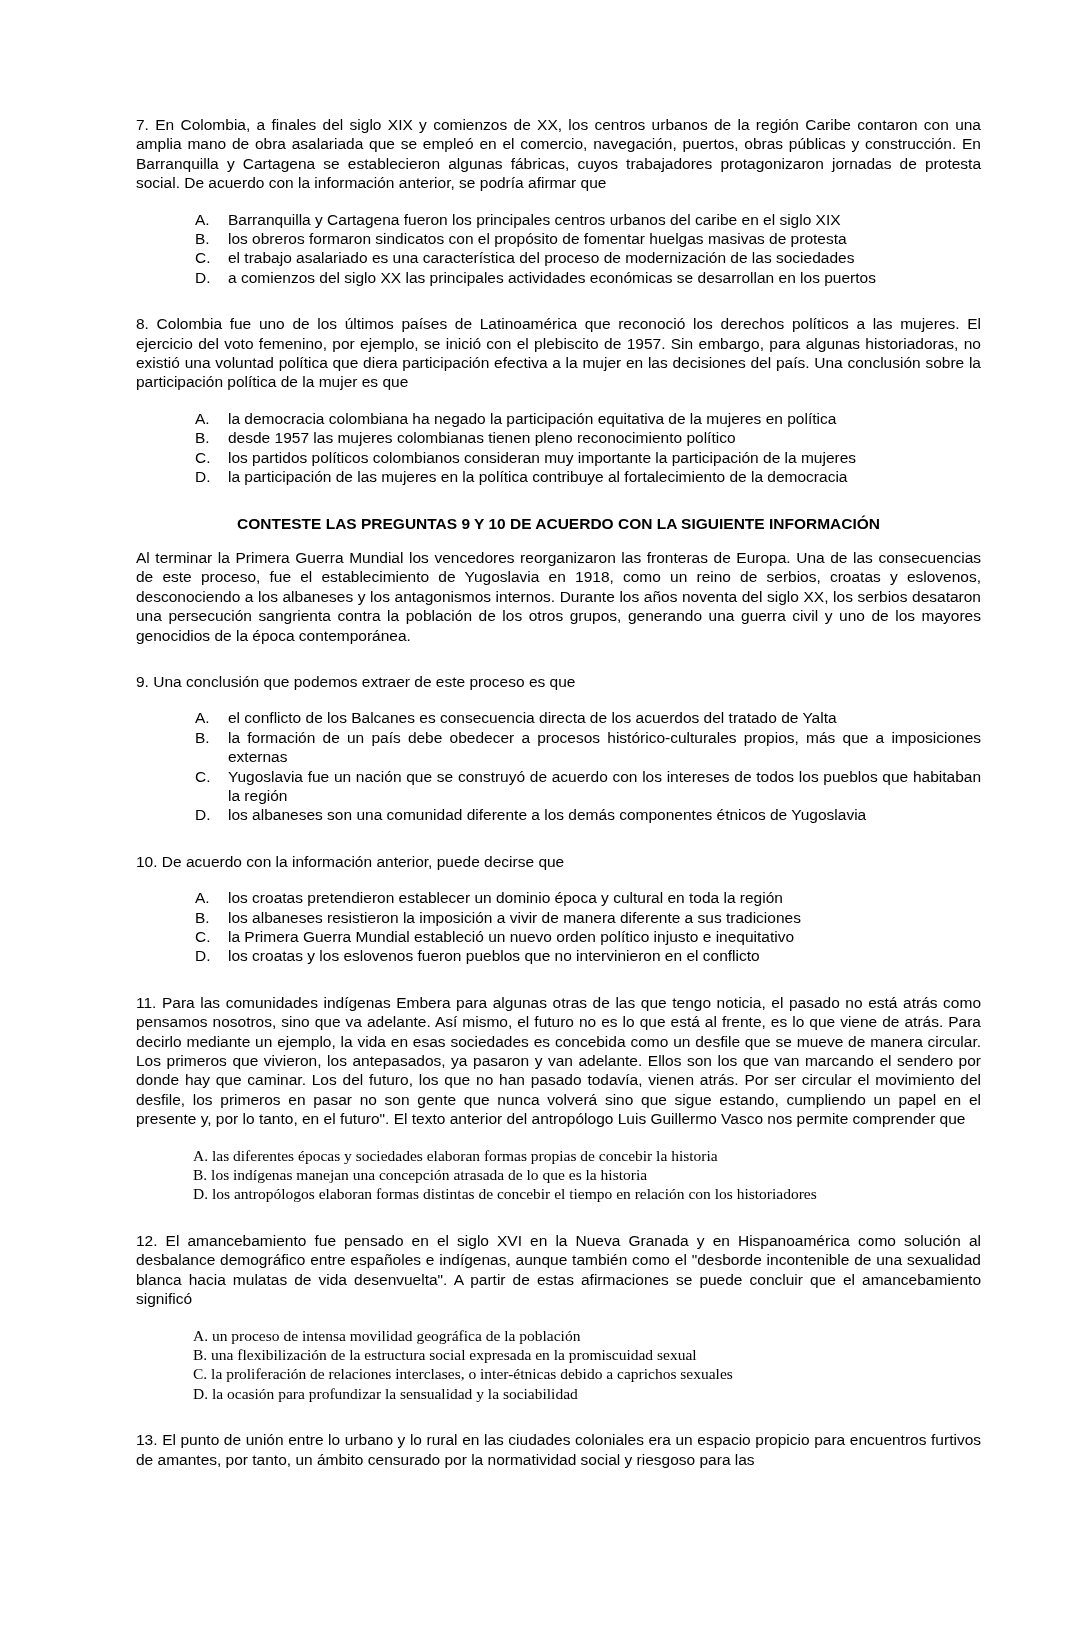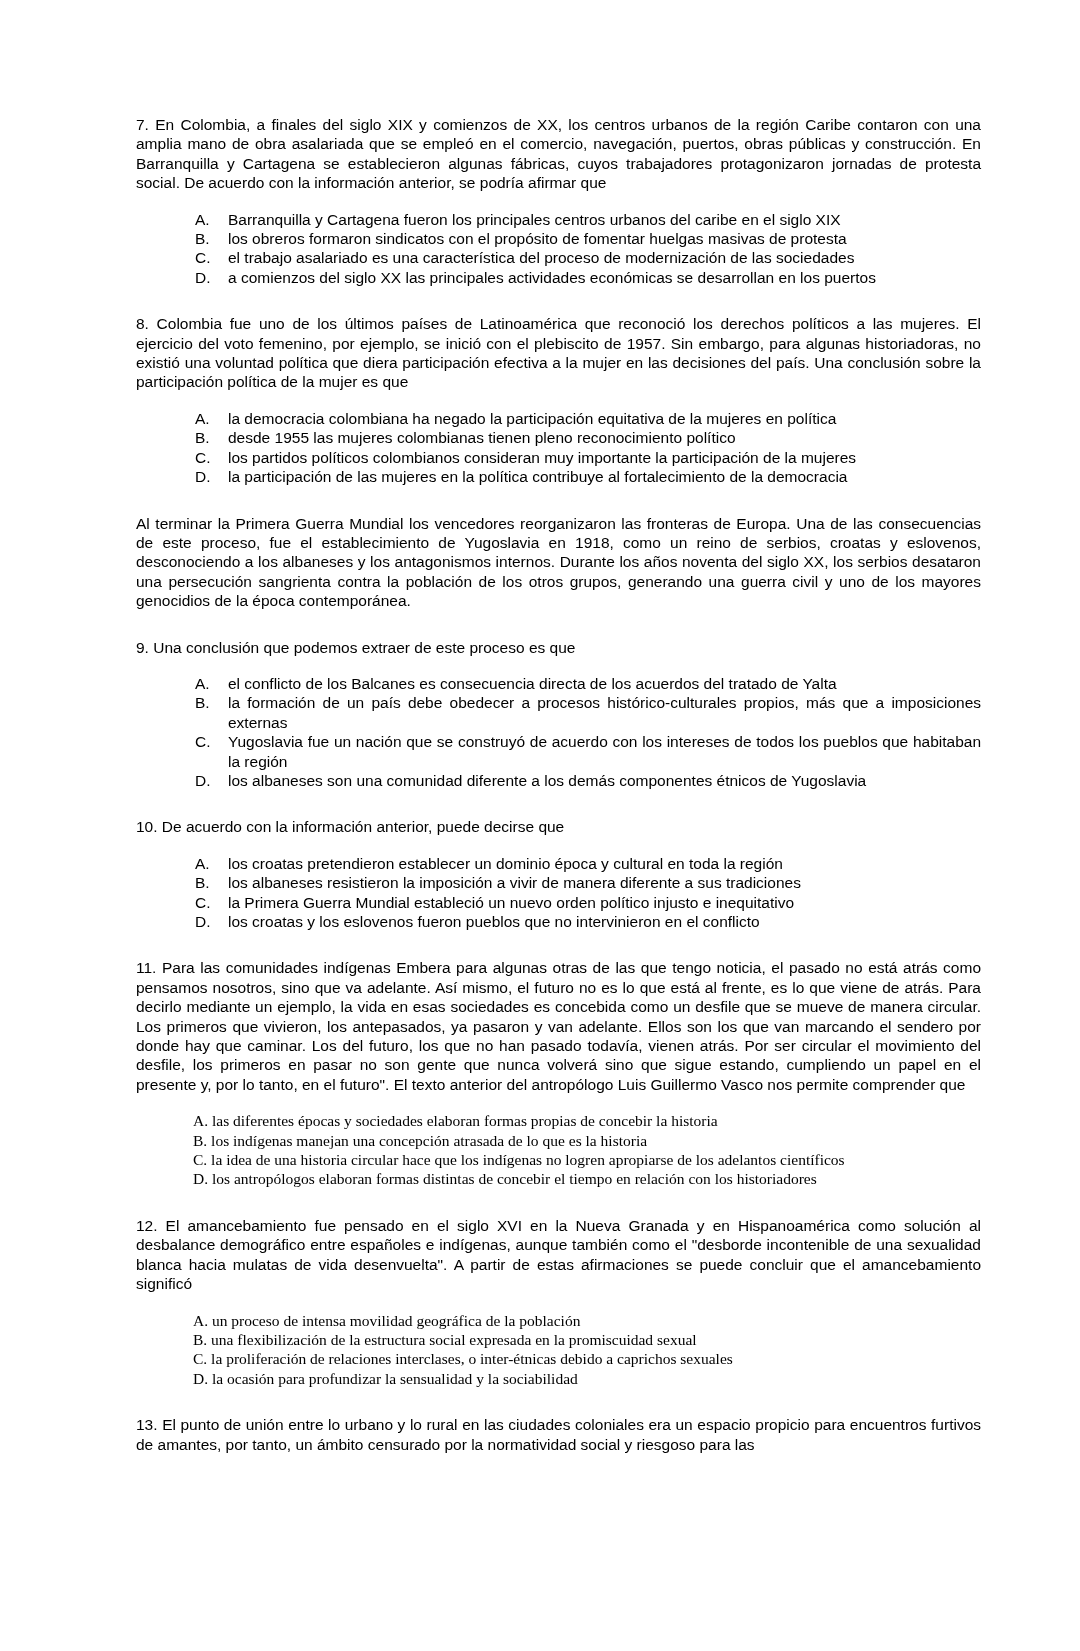--- a/index.html
+++ b/index.html
@@ -92,32 +92,33 @@
       </section>
       <section class="q-block">
         <p class="stem">8. Colombia fue uno de los últimos países de Latinoamérica que reconoció los derechos políticos a las mujeres. El ejercicio del voto femenino, por ejemplo, se inició con el plebiscito de 1957. Sin embargo, para algunas historiadoras, no existió una voluntad política que diera participación efectiva a la mujer en las decisiones del país. Una conclusión sobre la participación política de la mujer es que</p>
         <div class="options">
           <div class="opt-row">
             <span class="opt-letter">A.</span>
             <span class="opt-text">la democracia colombiana ha negado la participación equitativa de la mujeres en política</span>
           </div>
           <div class="opt-row">
             <span class="opt-letter">B.</span>
-            <span class="opt-text">desde 1955 las mujeres colombianas tienen pleno reconocimiento político</span>
+            <span class="opt-text">desde 1957 las mujeres colombianas tienen pleno reconocimiento político</span>
           </div>
           <div class="opt-row">
             <span class="opt-letter">C.</span>
             <span class="opt-text">los partidos políticos colombianos consideran muy importante la participación de la mujeres</span>
           </div>
           <div class="opt-row">
             <span class="opt-letter">D.</span>
             <span class="opt-text">la participación de las mujeres en la política contribuye al fortalecimiento de la democracia</span>
           </div>
         </div>
       </section>
+      <div class="section-header">CONTESTE LAS PREGUNTAS 9 Y 10 DE ACUERDO CON LA SIGUIENTE INFORMACIÓN</div>
       <p class="info-para">Al terminar la Primera Guerra Mundial los vencedores reorganizaron las fronteras de Europa. Una de las consecuencias de este proceso, fue el establecimiento de Yugoslavia en 1918, como un reino de serbios, croatas y eslovenos, desconociendo a los albaneses y los antagonismos internos. Durante los años noventa del siglo XX, los serbios desataron una persecución sangrienta contra la población de los otros grupos, generando una guerra civil y uno de los mayores genocidios de la época contemporánea.</p>
       <section class="q-block">
         <p class="stem">9. Una conclusión que podemos extraer de este proceso es que</p>
         <div class="options">
           <div class="opt-row">
             <span class="opt-letter">A.</span>
             <span class="opt-text">el conflicto de los Balcanes es consecuencia directa de los acuerdos del tratado de Yalta</span>
           </div>
           <div class="opt-row">
             <span class="opt-letter">B.</span>
@@ -152,21 +153,20 @@
             <span class="opt-letter">D.</span>
             <span class="opt-text">los croatas y los eslovenos fueron pueblos que no intervinieron en el conflicto</span>
           </div>
         </div>
       </section>
       <section class="q-block">
         <p class="stem">11. Para las comunidades indígenas Embera para algunas otras de las que tengo noticia, el pasado no está atrás como pensamos nosotros, sino que va adelante. Así mismo, el futuro no es lo que está al frente, es lo que viene de atrás. Para decirlo mediante un ejemplo, la vida en esas sociedades es concebida como un desfile que se mueve de manera circular. Los primeros que vivieron, los antepasados, ya pasaron y van adelante. Ellos son los que van marcando el sendero por donde hay que caminar. Los del futuro, los que no han pasado todavía, vienen atrás. Por ser circular el movimiento del desfile, los primeros en pasar no son gente que nunca volverá sino que sigue estando, cumpliendo un papel en el presente y, por lo tanto, en el futuro". El texto anterior del antropólogo Luis Guillermo Vasco nos permite comprender que</p>
         <div class="options">
           <div class="opt-inline"><span>A.</span> <span>las diferentes épocas y sociedades elaboran formas propias de concebir la historia</span></div>
           <div class="opt-inline"><span>B.</span> <span>los indígenas manejan una concepción atrasada de lo que es la historia</span></div>
-          <div class="opt-inline"><span>C.</span> <span>la idea de una historia circular hace que los indígenas no logren apropiarse de los adelantos científicos</span></div>
           <div class="opt-inline"><span>D.</span> <span>los antropólogos elaboran formas distintas de concebir el tiempo en relación con los historiadores</span></div>
         </div>
       </section>
       <section class="q-block">
         <p class="stem">12. El amancebamiento fue pensado en el siglo XVI en la Nueva Granada y en Hispanoamérica como solución al desbalance demográfico entre españoles e indígenas, aunque también como el "desborde incontenible de una sexualidad blanca hacia mulatas de vida desenvuelta". A partir de estas afirmaciones se puede concluir que el amancebamiento significó</p>
         <div class="options">
           <div class="opt-inline"><span>A.</span> <span>un proceso de intensa movilidad geográfica de la población</span></div>
           <div class="opt-inline"><span>B.</span> <span>una flexibilización de la estructura social expresada en la promiscuidad sexual</span></div>
           <div class="opt-inline"><span>C.</span> <span>la proliferación de relaciones interclases, o inter-étnicas debido a caprichos sexuales</span></div>
           <div class="opt-inline"><span>D.</span> <span>la ocasión para profundizar la sensualidad y la sociabilidad</span></div>

